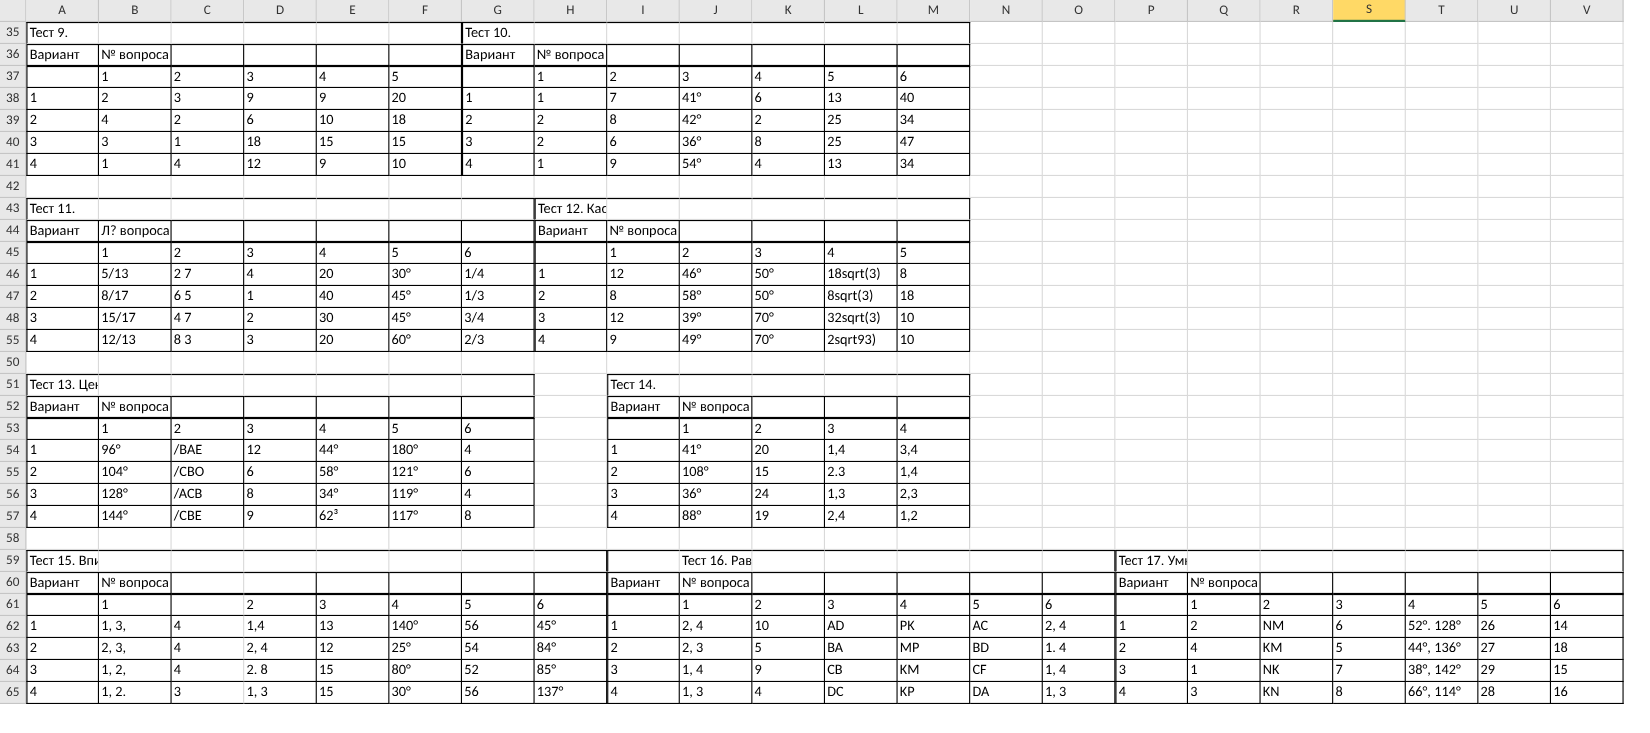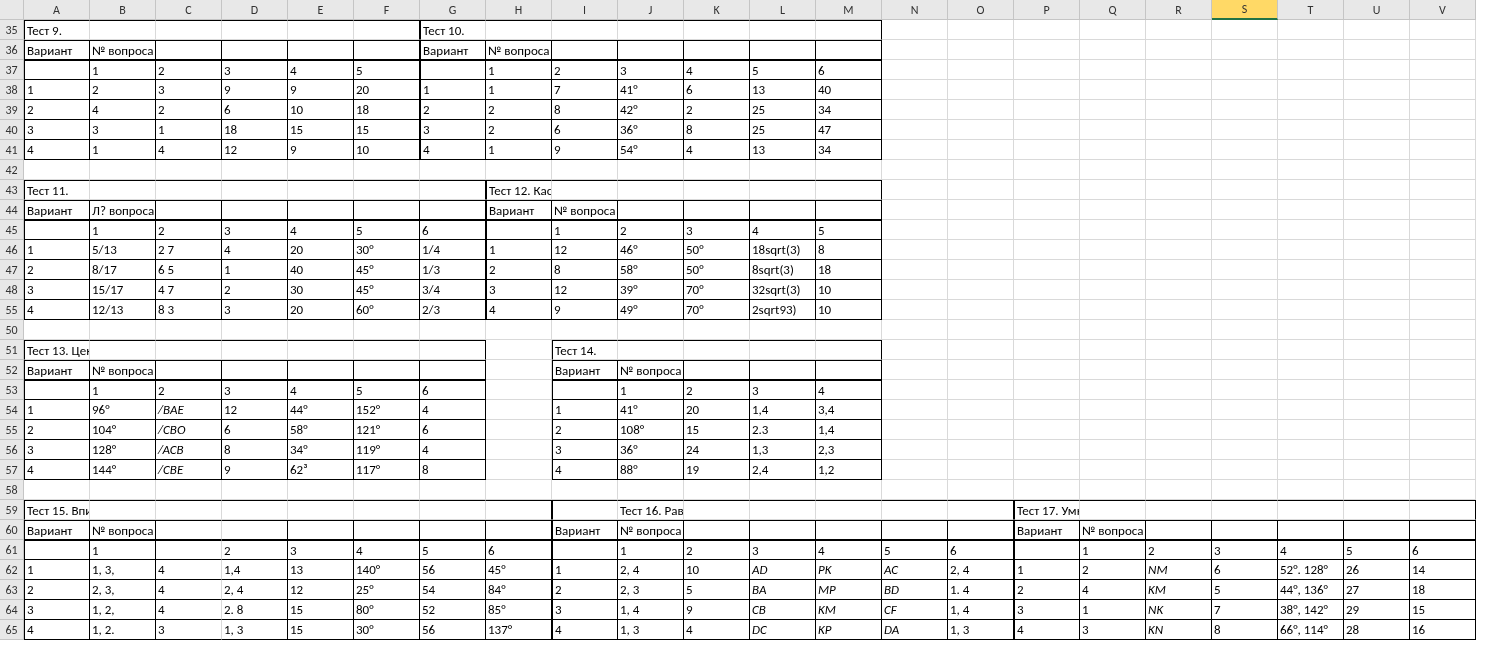--- a/index.html
+++ b/index.html
@@ -41,21 +41,21 @@
     padding: 0 2px;
     overflow: hidden;
     white-space: nowrap;
     display: flex;
     align-items: center;
   }
   .cell.bt { border-top: 1.5px solid #000; }
   .cell.bb { border-bottom: 1.5px solid #000; }
   .cell.bl { border-left: 1.5px solid #000; }
   .cell.br { border-right: 1.5px solid #000; }
-  .cell.italic { font-style: italic; }
+  .cell.italic { }
 </style>
 </head>
 <body>
 
 <div class="sheet" id="sheet">
     <div class="corner"></div>
     <div class="colhdr">A</div>
     <div class="colhdr">B</div>
     <div class="colhdr">C</div>
     <div class="colhdr">D</div>
@@ -513,21 +513,21 @@
     <div class="cell"></div>
     <div class="cell"></div>
     <div class="cell"></div>
     <div class="cell"></div>
     <div class="rowhdr">54</div>
     <div class="cell bb bl br">1</div>
     <div class="cell bb br">96°</div>
     <div class="cell bb br italic">/BAE</div>
     <div class="cell bb br">12</div>
     <div class="cell bb br">44°</div>
-    <div class="cell bb br">152°</div>
+    <div class="cell bb br">180°</div>
     <div class="cell bb br">4</div>
     <div class="cell"></div>
     <div class="cell bb bl br">1</div>
     <div class="cell bb br">41°</div>
     <div class="cell bb br">20</div>
     <div class="cell bb br">1,4</div>
     <div class="cell bb br">3,4</div>
     <div class="cell"></div>
     <div class="cell"></div>
     <div class="cell"></div>

